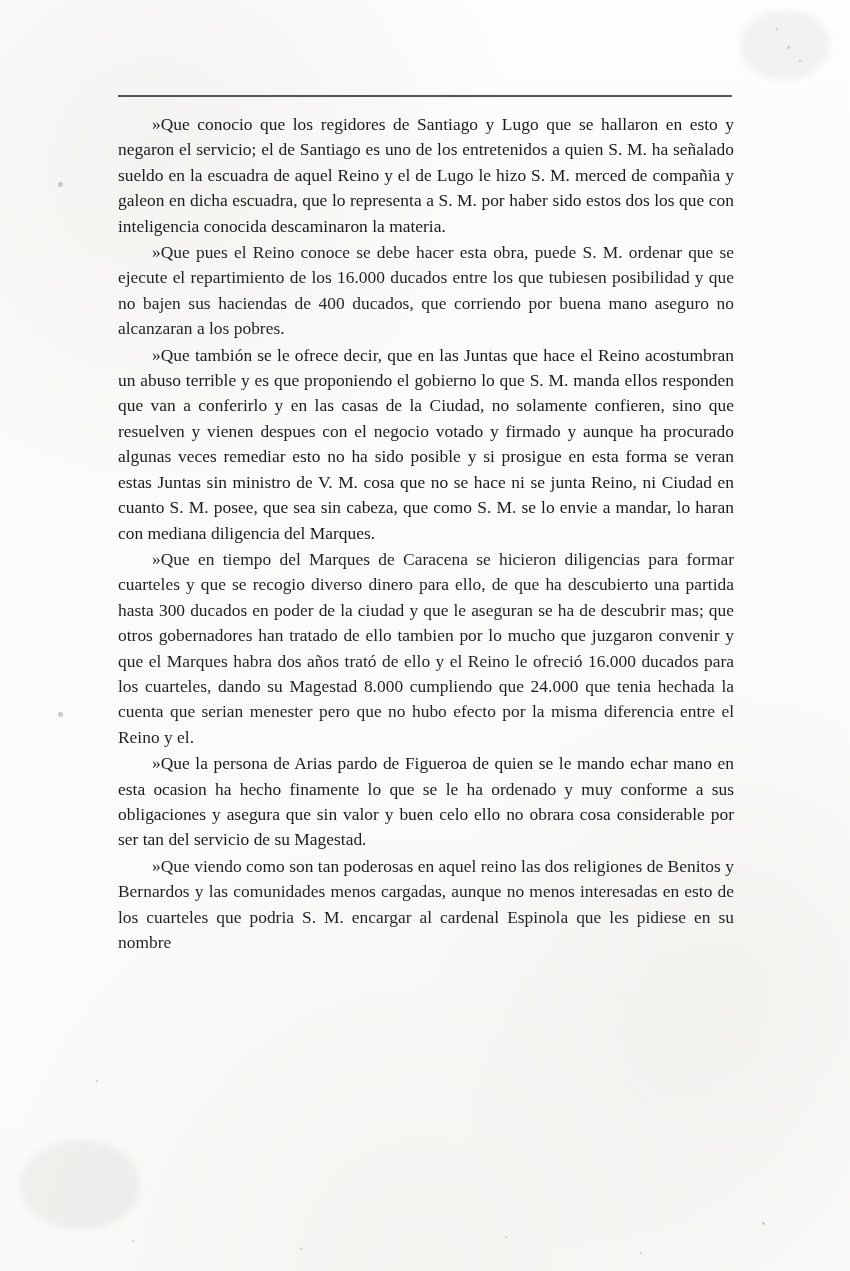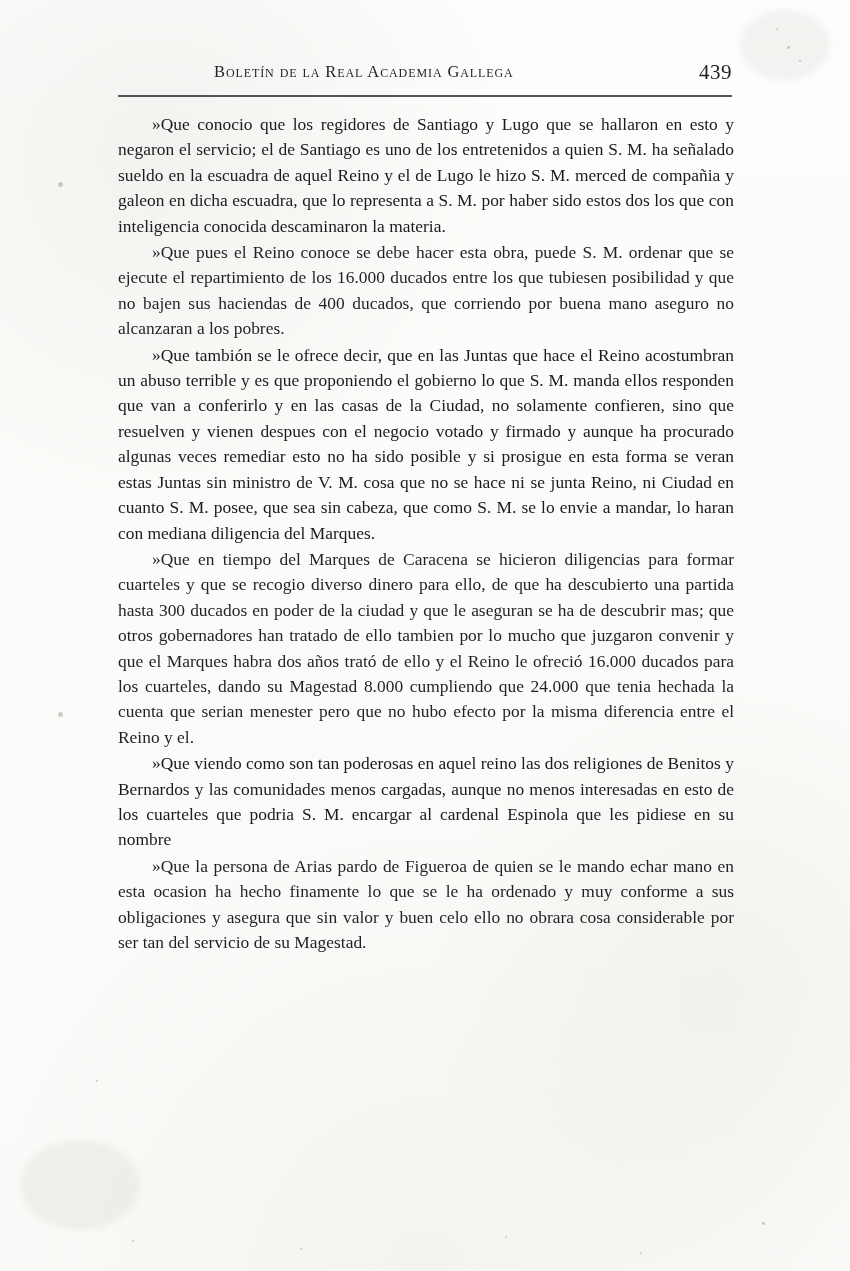--- a/index.html
+++ b/index.html
@@ -119,29 +119,25 @@
 <div class="speck" style="left:132px; top:1240px; width:2px;  height:2px;"></div>
 <div class="speck" style="left:300px; top:1248px; width:2px;  height:2px;"></div>
 <div class="speck" style="left:505px; top:1236px; width:2px;  height:2px;"></div>
 <div class="speck" style="left:640px; top:1252px; width:2px;  height:2px;"></div>
 <div class="speck" style="left:96px;  top:1080px; width:2px;  height:2px;"></div>
 <div class="edge-smudge" style="left:740px; top:10px; width:90px; height:70px;"></div>
 <div class="edge-smudge" style="left:20px; top:1140px; width:120px; height:90px;"></div>
 
 <div class="content">
 
-  <div class="header">
-    <div class="header-title">Boletín de la Real Academia Gallega</div>
-    <div class="folio">439</div>
-  </div>
 
   <div class="rule"></div>
 
   <div class="body-col">
     <p class="para">»Que conocio que los regidores de Santiago y Lugo que se hallaron en esto y negaron el servicio; el de Santiago es uno de los entretenidos a quien S. M. ha señalado sueldo en la escuadra de aquel Reino y el de Lugo le hizo S. M. merced de compañia y galeon en dicha escuadra, que lo representa a S. M. por haber sido estos dos los que con inteligencia conocida descaminaron la materia.</p>
     <p class="para">»Que pues el Reino conoce se debe hacer esta obra, puede S. M. ordenar que se ejecute el repartimiento de los 16.000 ducados entre los que tubiesen posibilidad y que no bajen sus haciendas de 400 ducados, que corriendo por buena mano aseguro no alcanzaran a los pobres.</p>
     <p class="para">»Que tambión se le ofrece decir, que en las Juntas que hace el Reino acostumbran un abuso terrible y es que proponiendo el gobierno lo que S. M. manda ellos responden que van a conferirlo y en las casas de la Ciudad, no solamente confieren, sino que resuelven y vienen despues con el negocio votado y firmado y aunque ha procurado algunas veces remediar esto no ha sido posible y si prosigue en esta forma se veran estas Juntas sin ministro de V. M. cosa que no se hace ni se junta Reino, ni Ciudad en cuanto S. M. posee, que sea sin cabeza, que como S. M. se lo envie a mandar, lo haran con mediana diligencia del Marques.</p>
     <p class="para">»Que en tiempo del Marques de Caracena se hicieron diligencias para formar cuarteles y que se recogio diverso dinero para ello, de que ha descubierto una partida hasta 300 ducados en poder de la ciudad y que le aseguran se ha de descubrir mas; que otros gobernadores han tratado de ello tambien por lo mucho que juzgaron convenir y que el Marques habra dos años trató de ello y el Reino le ofreció 16.000 ducados para los cuarteles, dando su Magestad 8.000 cumpliendo que 24.000 que tenia hechada la cuenta que serian menester pero que no hubo efecto por la misma diferencia entre el Reino y el.</p>
+    <p class="para">»Que la persona de Arias pardo de Figueroa de quien se le mando echar mano en esta ocasion ha hecho finamente lo que se le ha ordenado y muy conforme a sus obligaciones y asegura que sin valor y buen celo ello no obrara cosa considerable por ser tan del servicio de su Magestad.</p>
     <p class="para">»Que viendo como son tan poderosas en aquel reino las dos religiones de Benitos y Bernardos y las comunidades menos cargadas, aunque no menos interesadas en esto de los cuarteles que podria S. M. encargar al cardenal Espinola que les pidiese en su nombre</p>
-    <p class="para">»Que la persona de Arias pardo de Figueroa de quien se le mando echar mano en esta ocasion ha hecho finamente lo que se le ha ordenado y muy conforme a sus obligaciones y asegura que sin valor y buen celo ello no obrara cosa considerable por ser tan del servicio de su Magestad.</p>
   </div>
 
 </div>
 
 </body></html>

